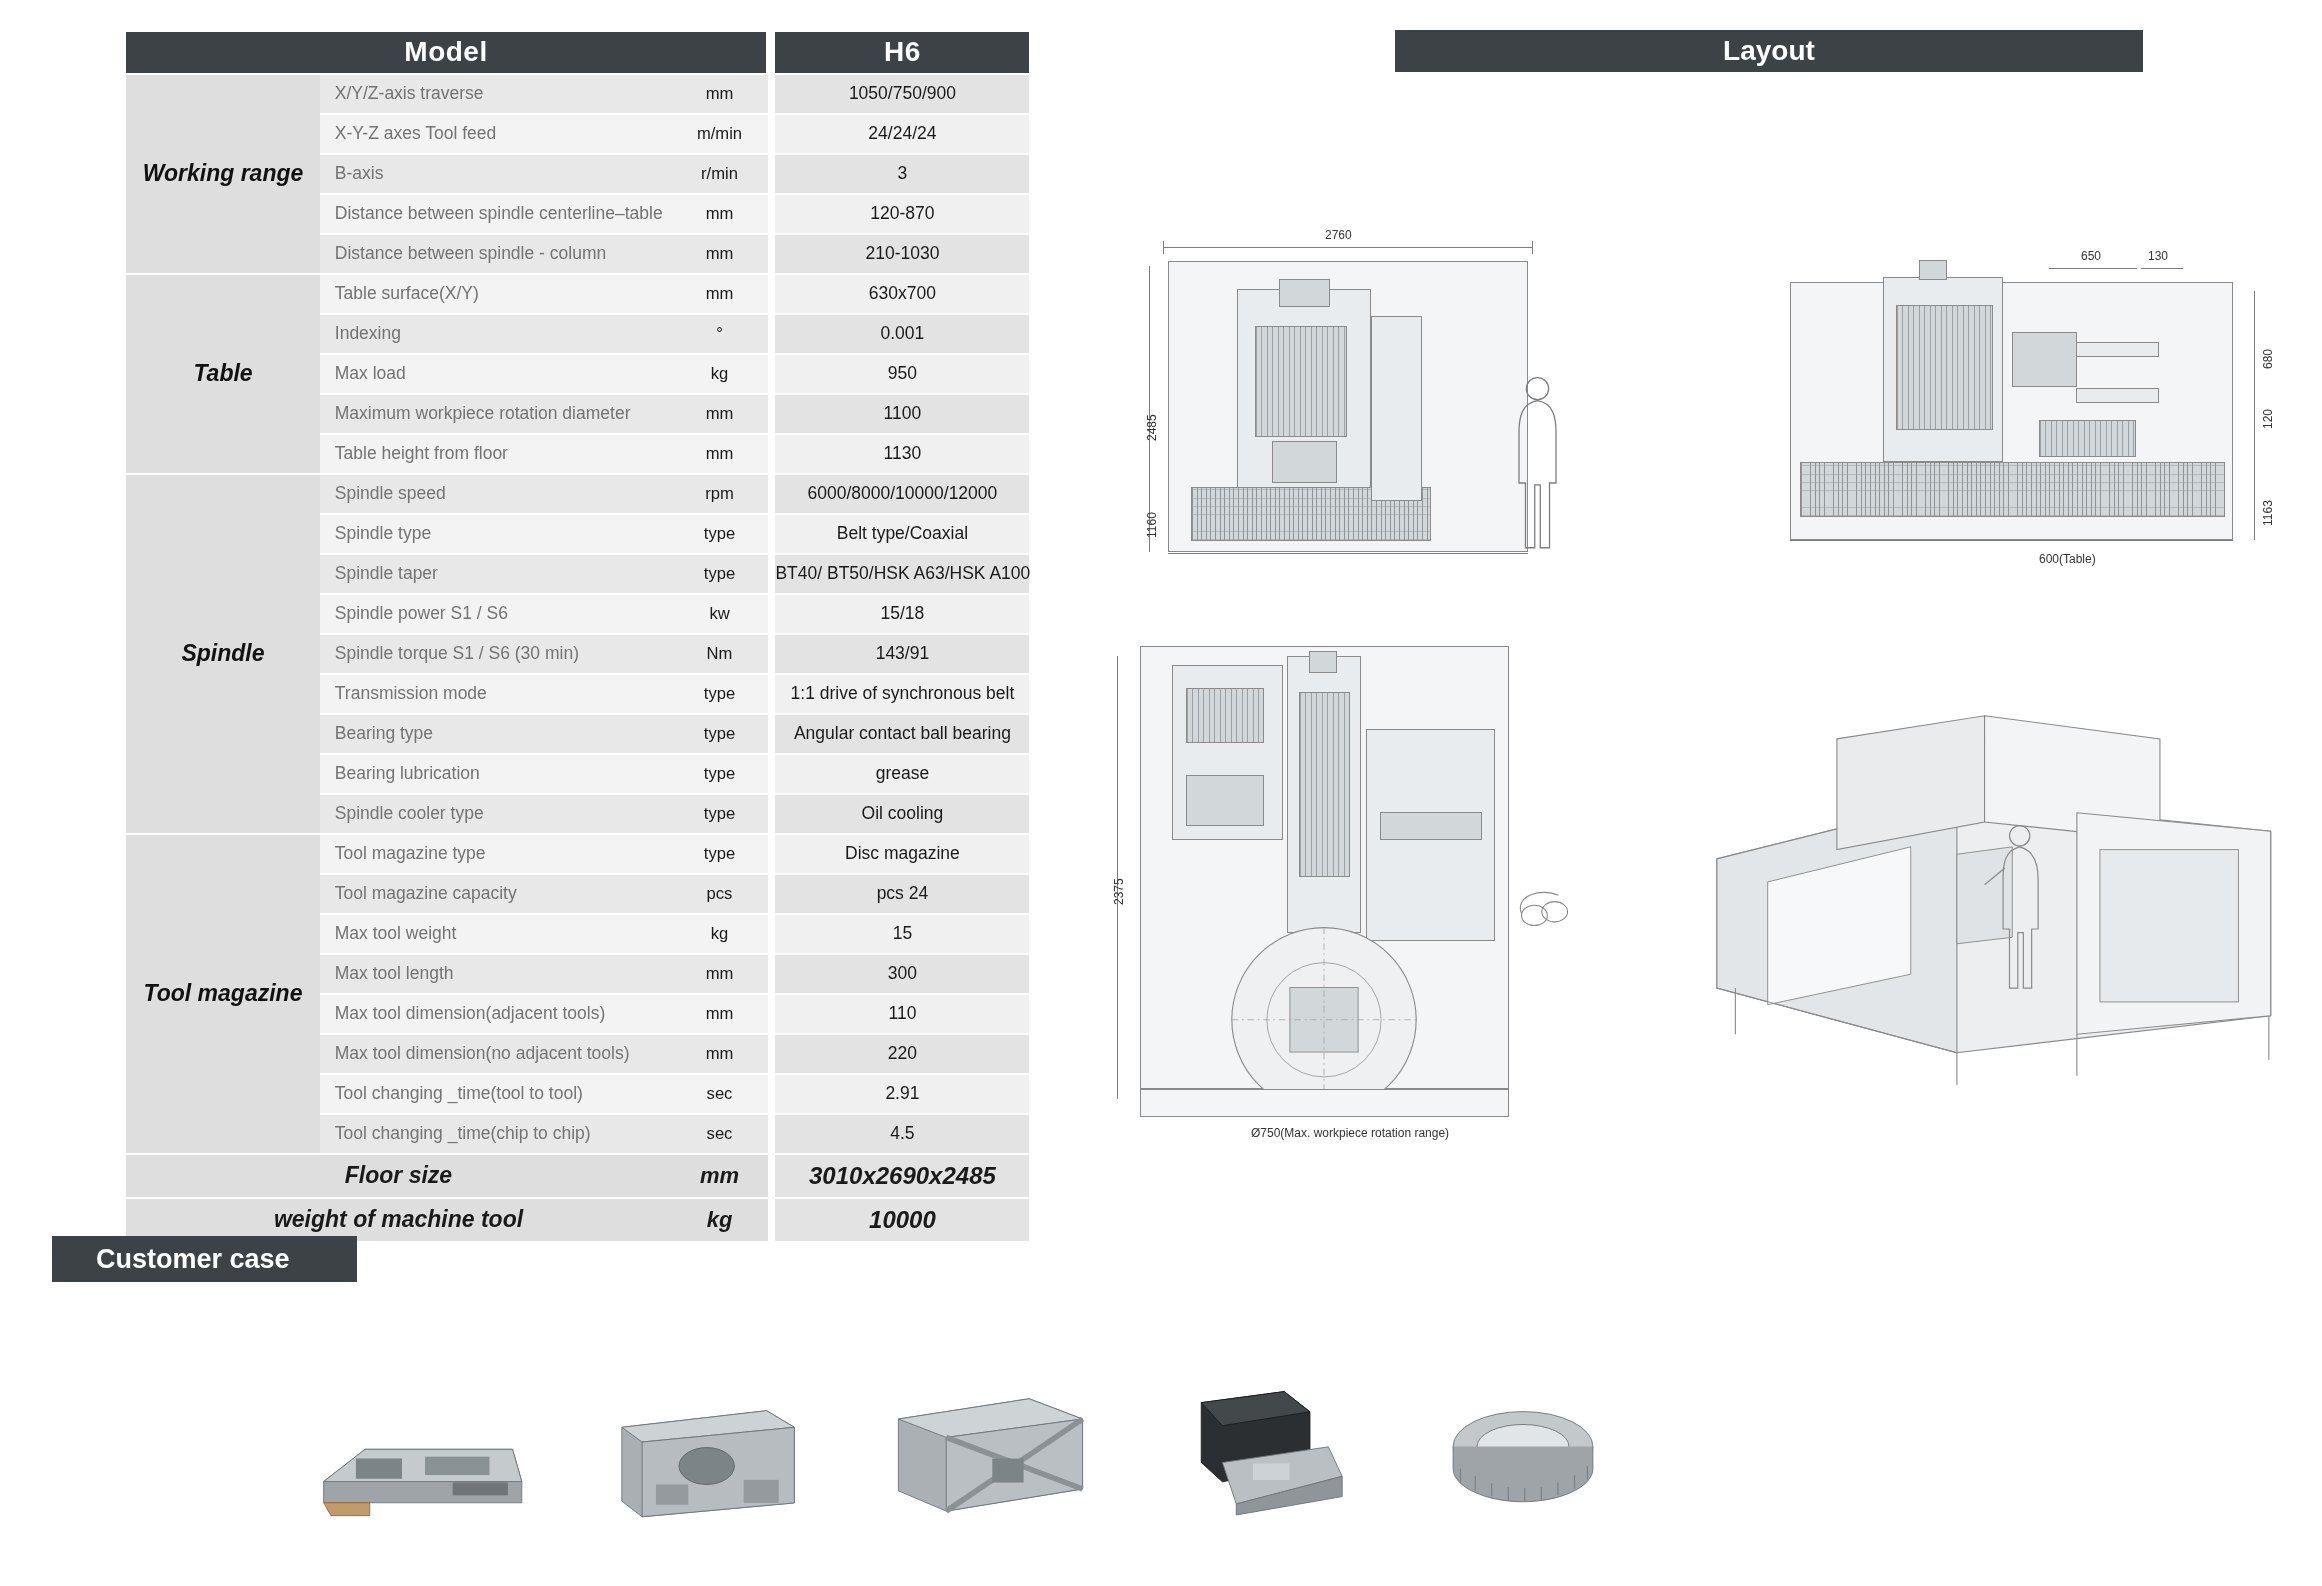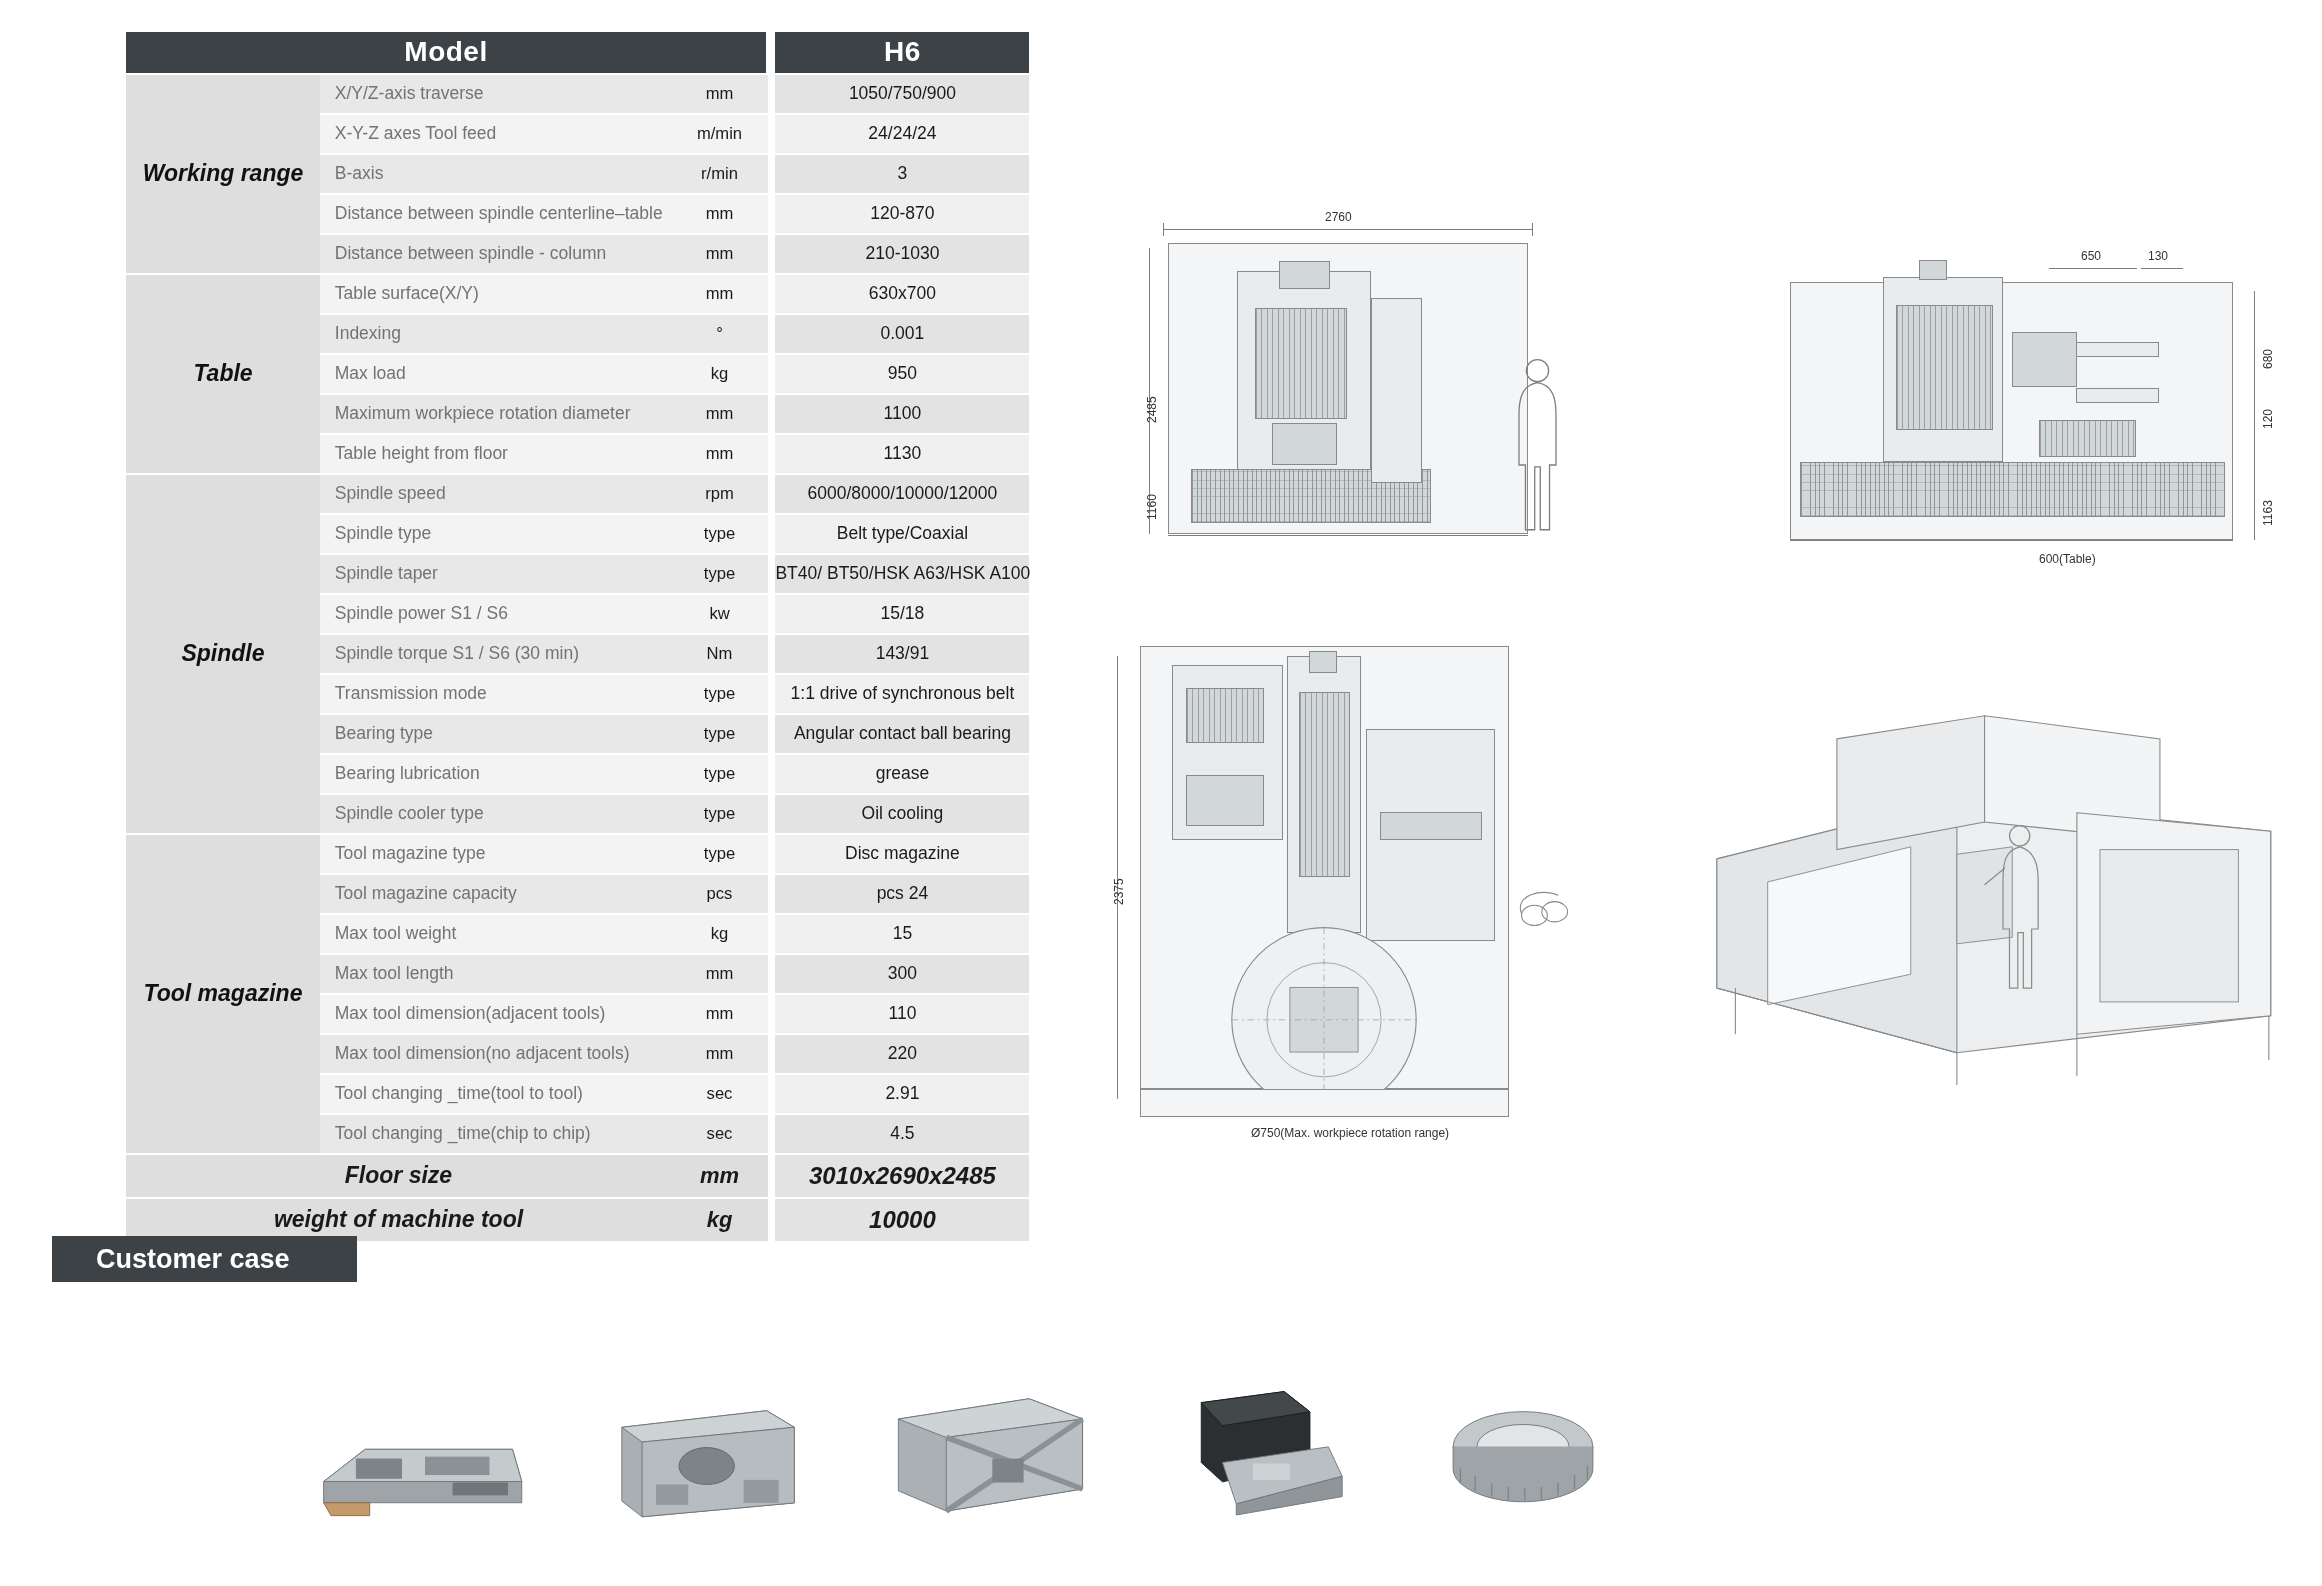--- a/index.html
+++ b/index.html
@@ -382,22 +382,23 @@
           <tr>
             <td class="foot-lbl" colspan="2">weight of machine tool</td>
             <td class="foot-un">kg</td>
             <td class="sep-col"></td>
             <td class="foot-vl">10000</td>
           </tr>
         </tbody>
     </table>
   </div>
 
-
-  <div class="draw" style="left:1117px; top:206px; width:489px; height:388px;">
+  <div class="layout-hdr">Layout</div>
+
+  <div class="draw" style="left:1117px; top:224px; width:489px; height:388px;">
 
     <div class="dimline hline" style="left:46px; top:23px; width:369px;"></div>
     <div class="dimline vline" style="left:46px; top:16.6px; height:13px;"></div>
     <div class="dimline vline" style="left:415px; top:16.6px; height:13px;"></div>
     <div class="dim-txt" style="left:208px; top:3.7px;">2760</div>
 
     <div class="dimline vline" style="left:32px; top:42px; height:286px;"></div>
     <div class="dim-txt rot" style="left:28px; top:217px;">2485</div>
     <div class="dim-txt rot" style="left:51px; top:152px;">680</div>
     <div class="dim-txt rot" style="left:51px; top:198px;">120</div>

